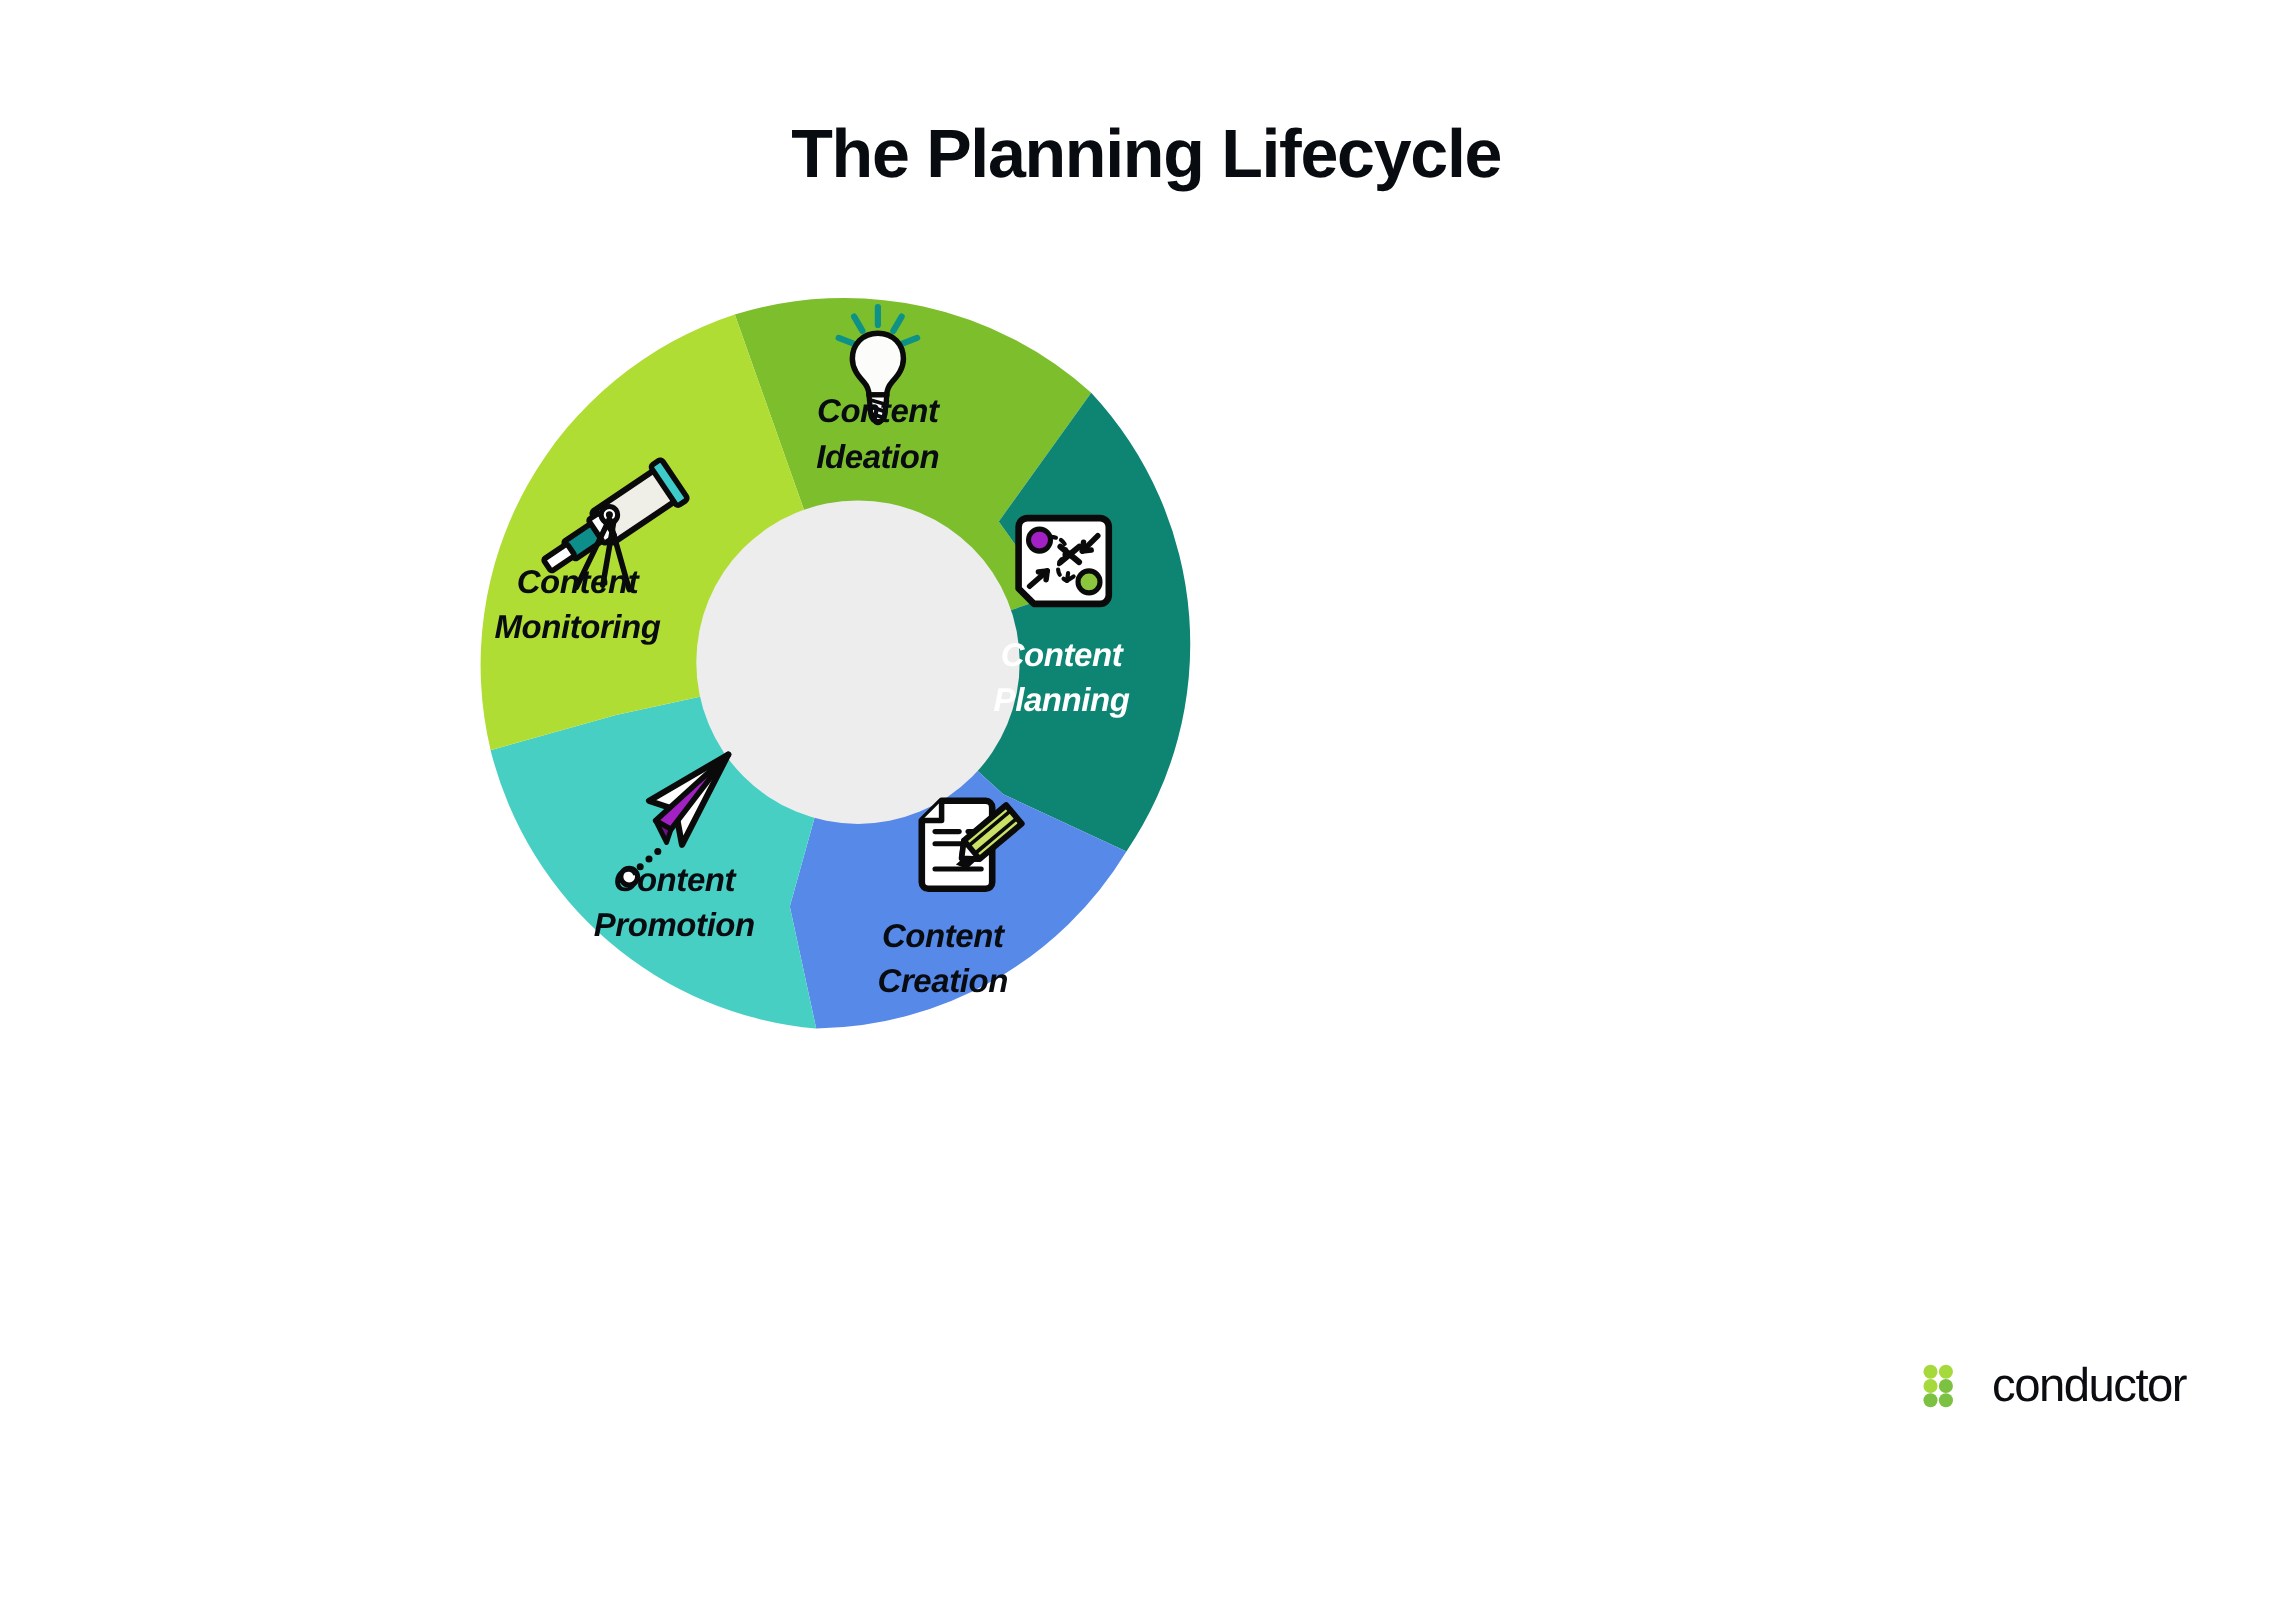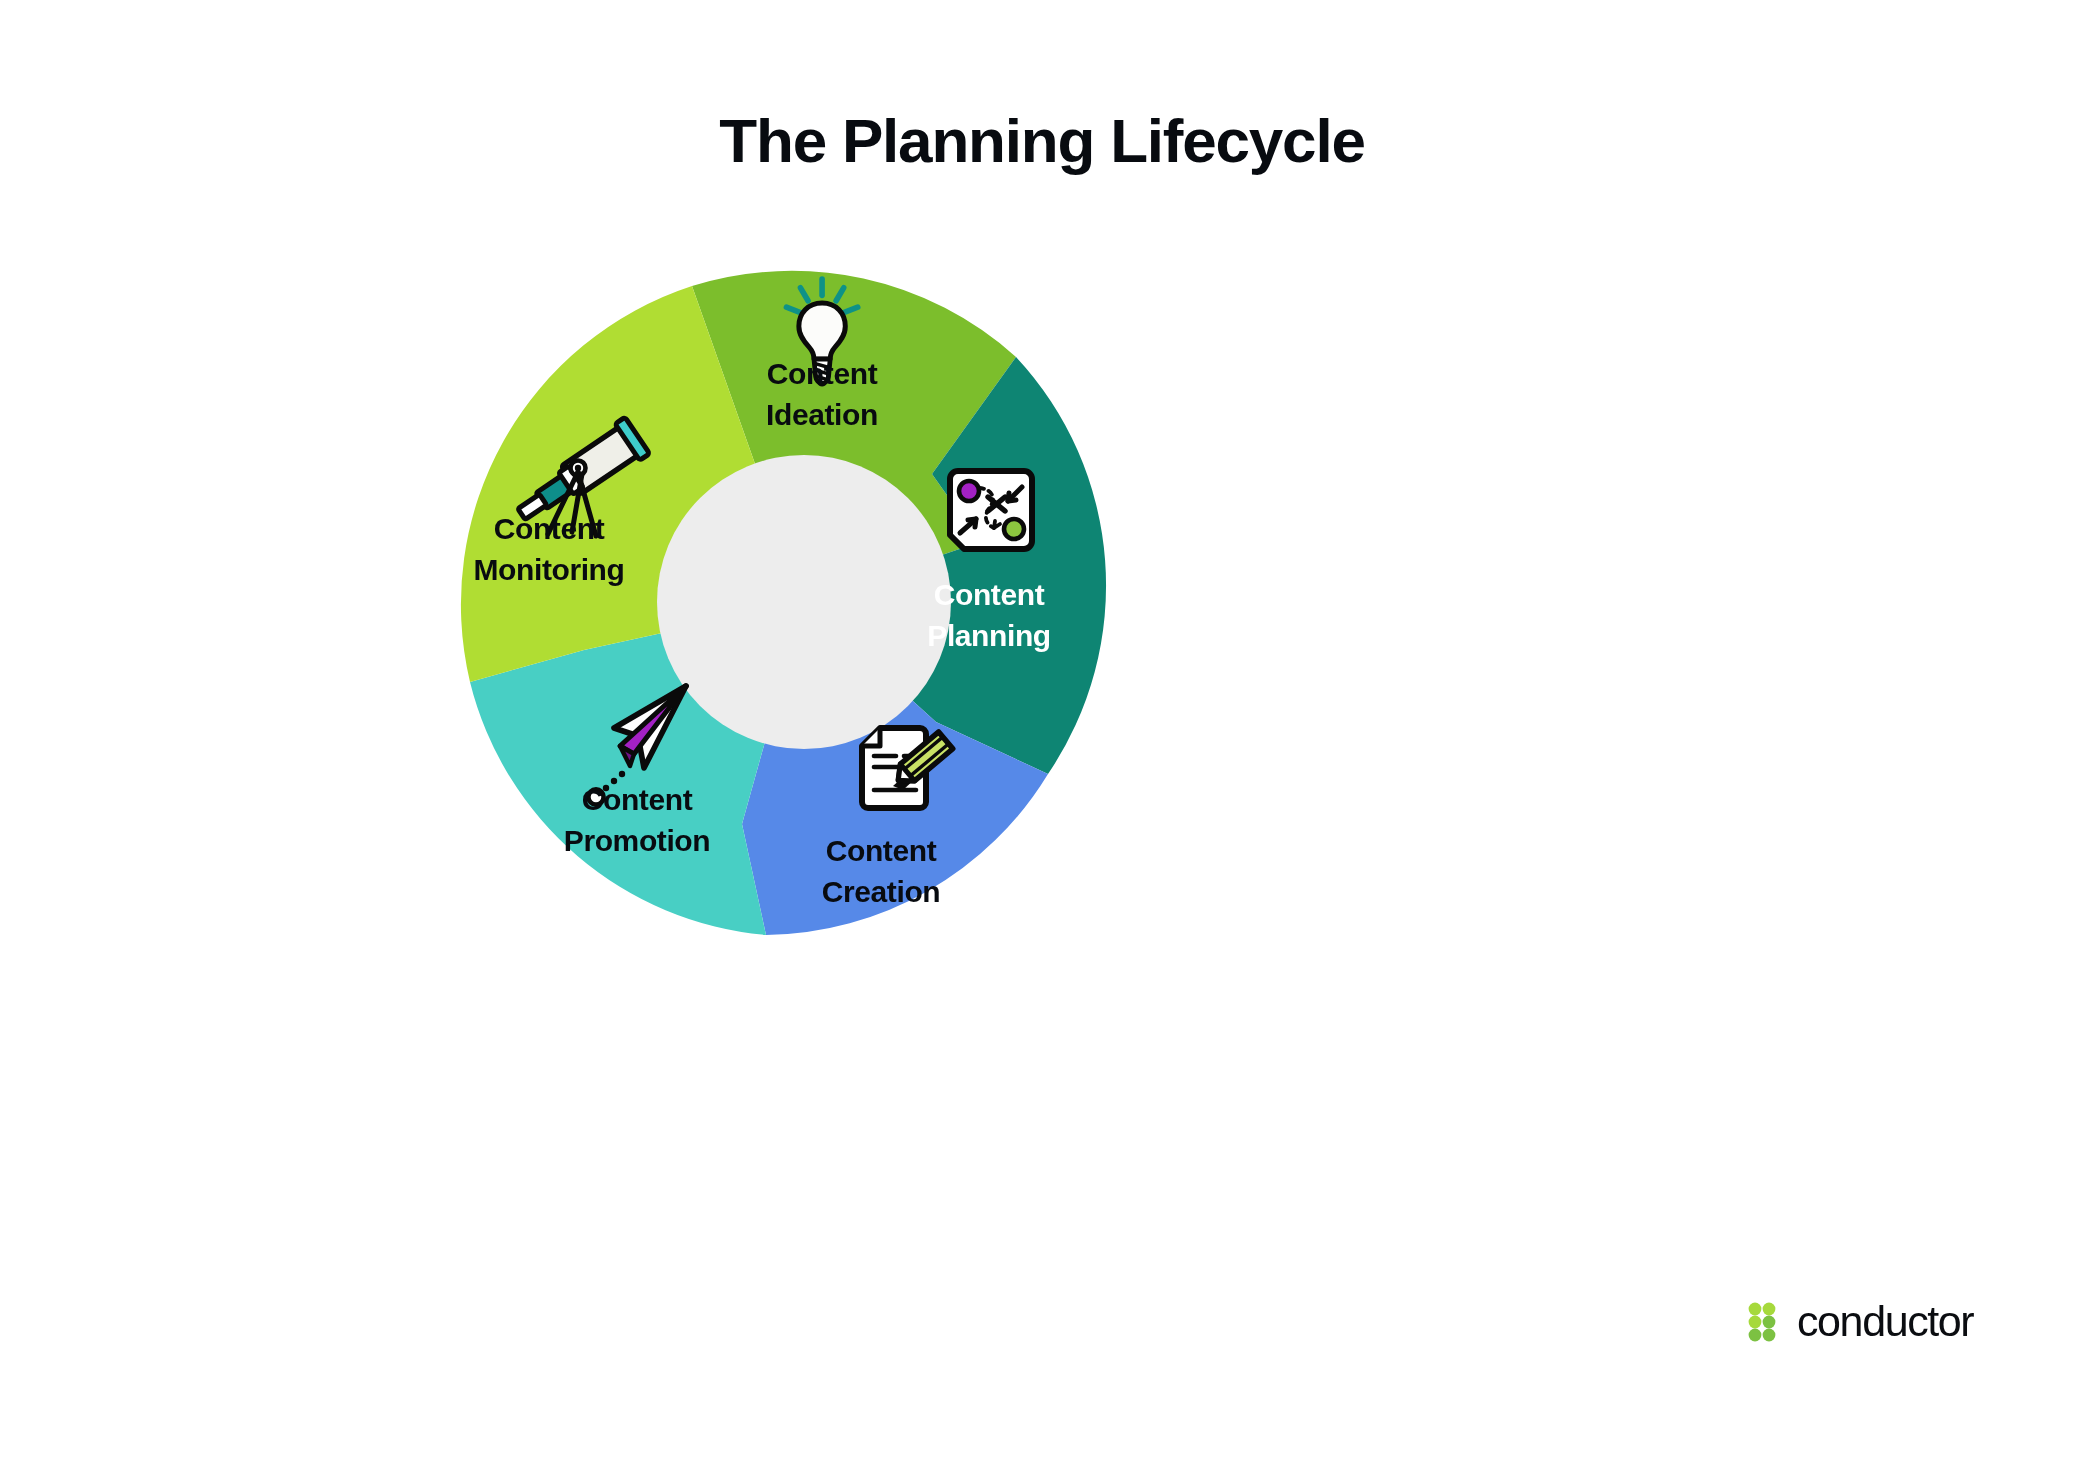--- a/index.html
+++ b/index.html
@@ -23,45 +23,46 @@
     text-align: center;
     font-size: 62px;
     font-weight: bold;
     color: #080b10;
     letter-spacing: -1.2px;
     font-family: "Liberation Sans", sans-serif;
   }
 
   #wheel-wrap {
     position: absolute;
-    left: 424px;
+    left: 400px;
     top: 222px;
     width: 760px;
     height: 760px;
+    font-style: italic;
   }
   #wheel {
     display: block;
     width: 760px;
     height: 760px;
   }
 
   .seg-label {
     font-family: "Liberation Sans", sans-serif;
     font-weight: bold;
     font-size: 30px;
     letter-spacing: -0.4px;
   }
 
   #brand-logo {
     position: absolute;
     left: 1748px;
-    top: 1300px;
+    top: 1239px;
     display: flex;
-    align-items: flex-end;
-    gap: 11px;
+    align-items: flex-start;
+    gap: 25px;
   }
   #brand-logo .brand-text {
     font-family: "Liberation Sans", sans-serif;
     font-size: 43px;
     font-weight: normal;
     color: #0b0d11;
     letter-spacing: -1.4px;
     line-height: 1;
   }
 </style>

